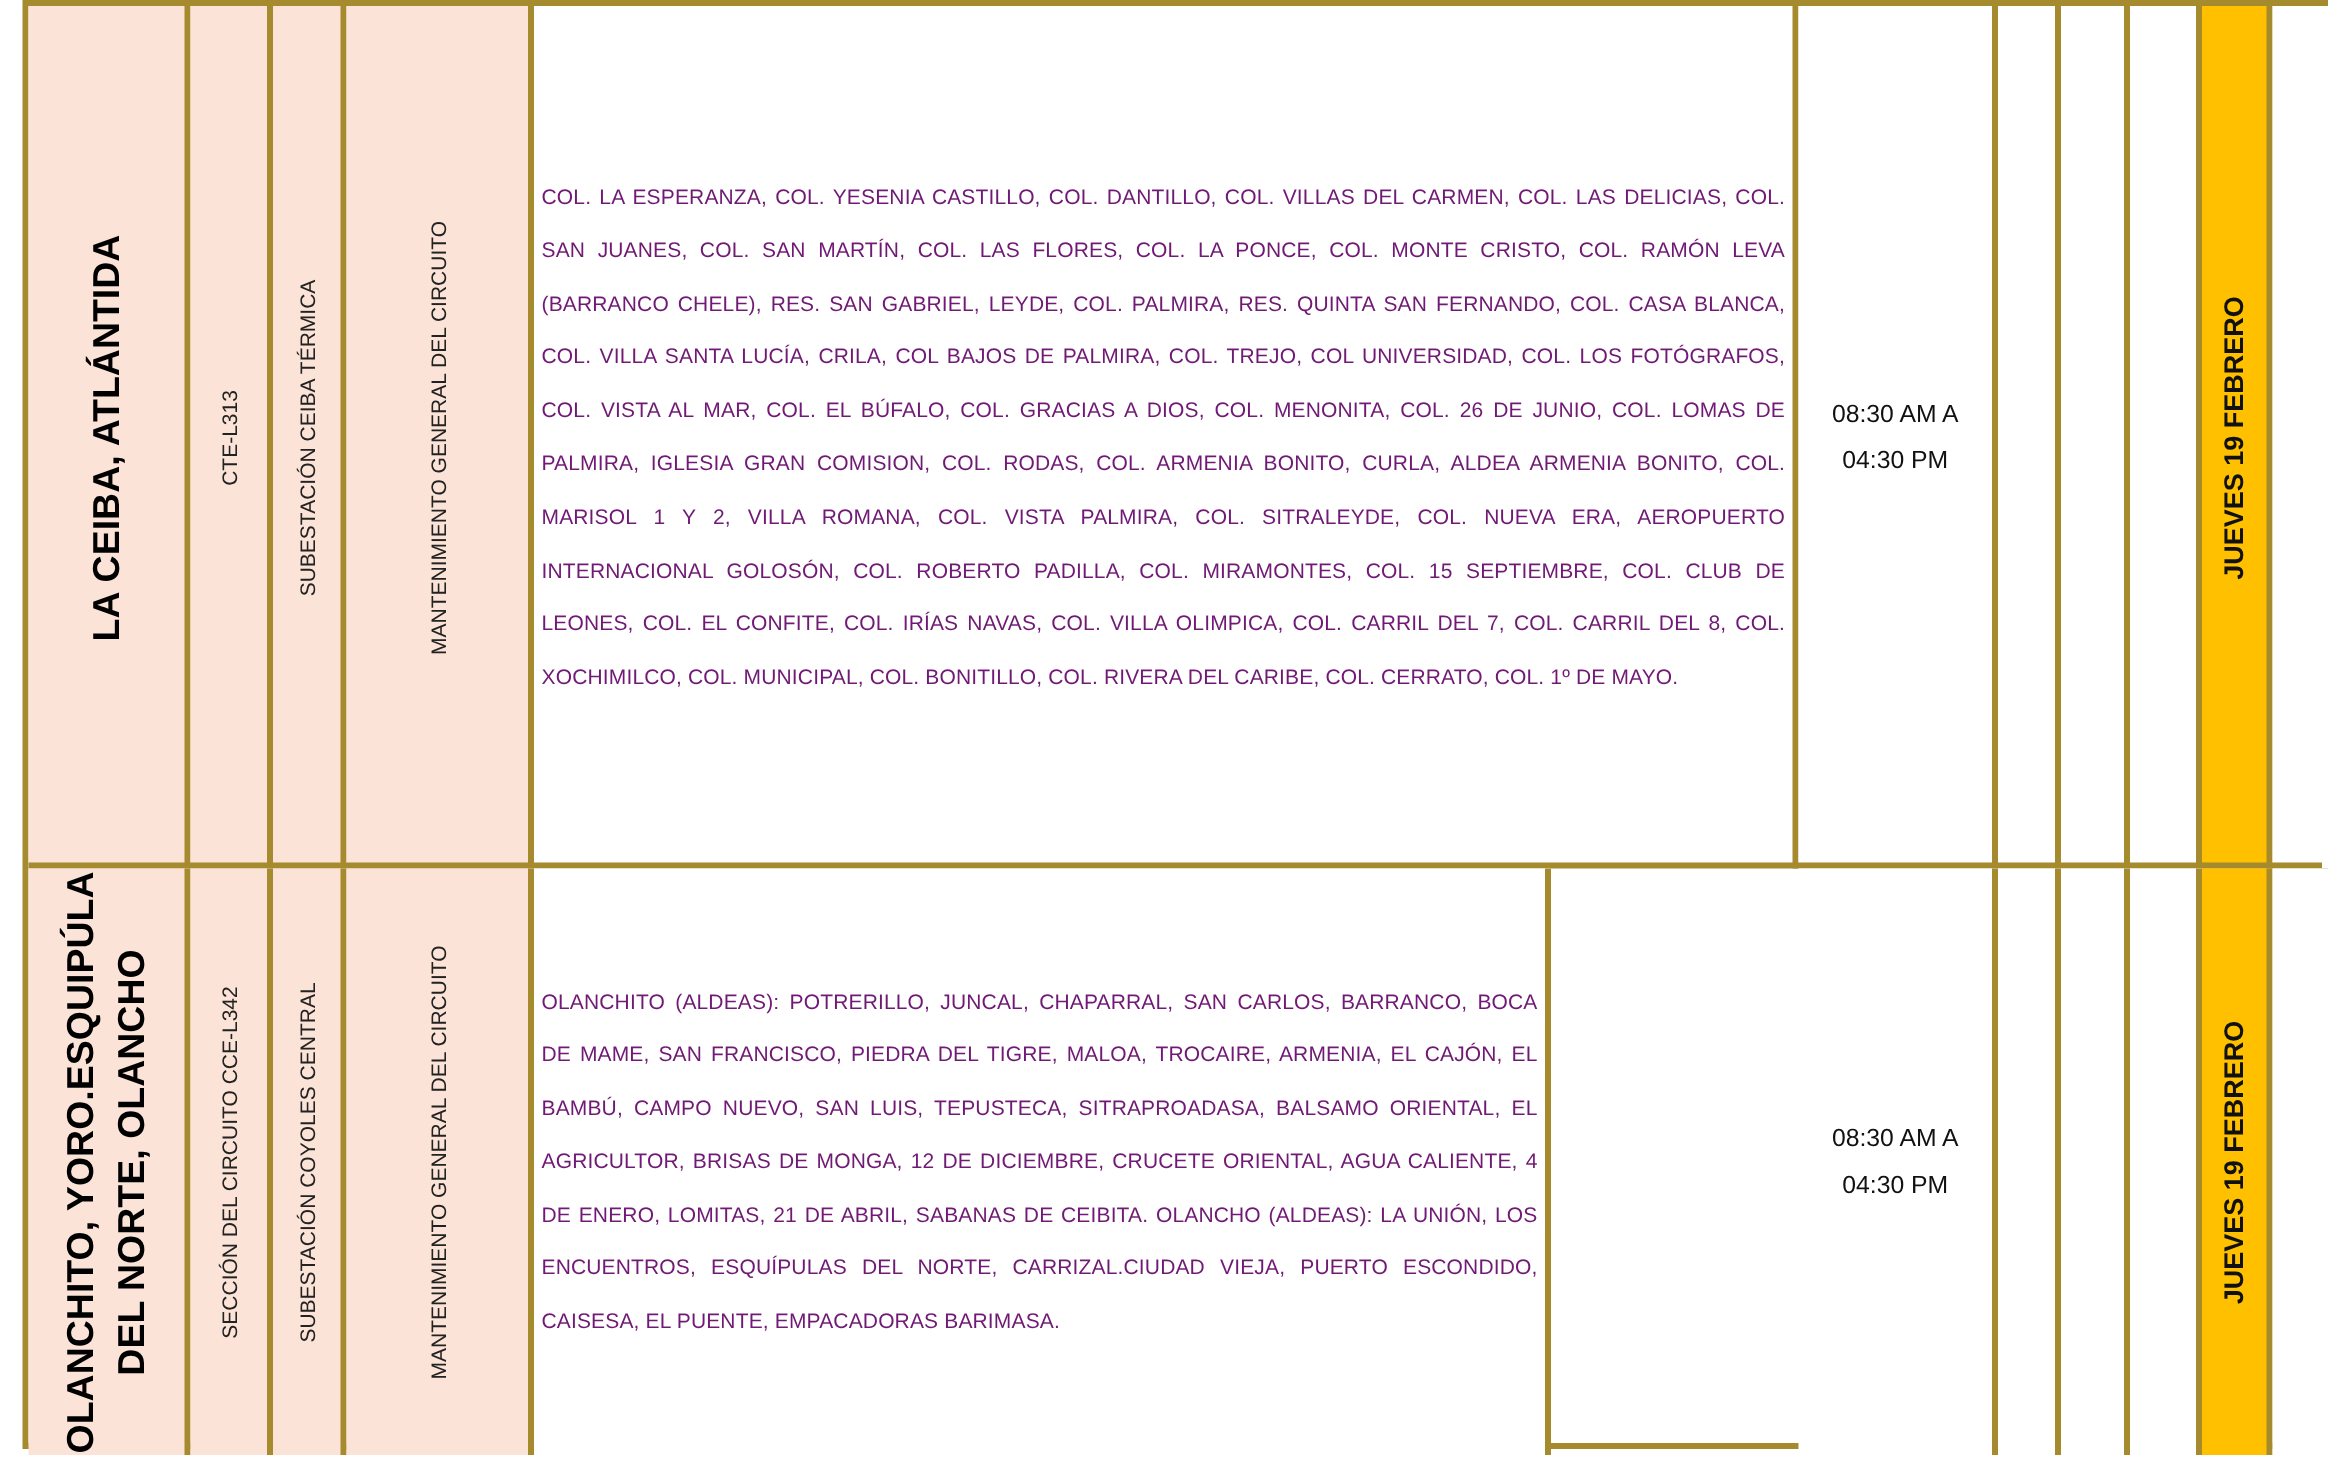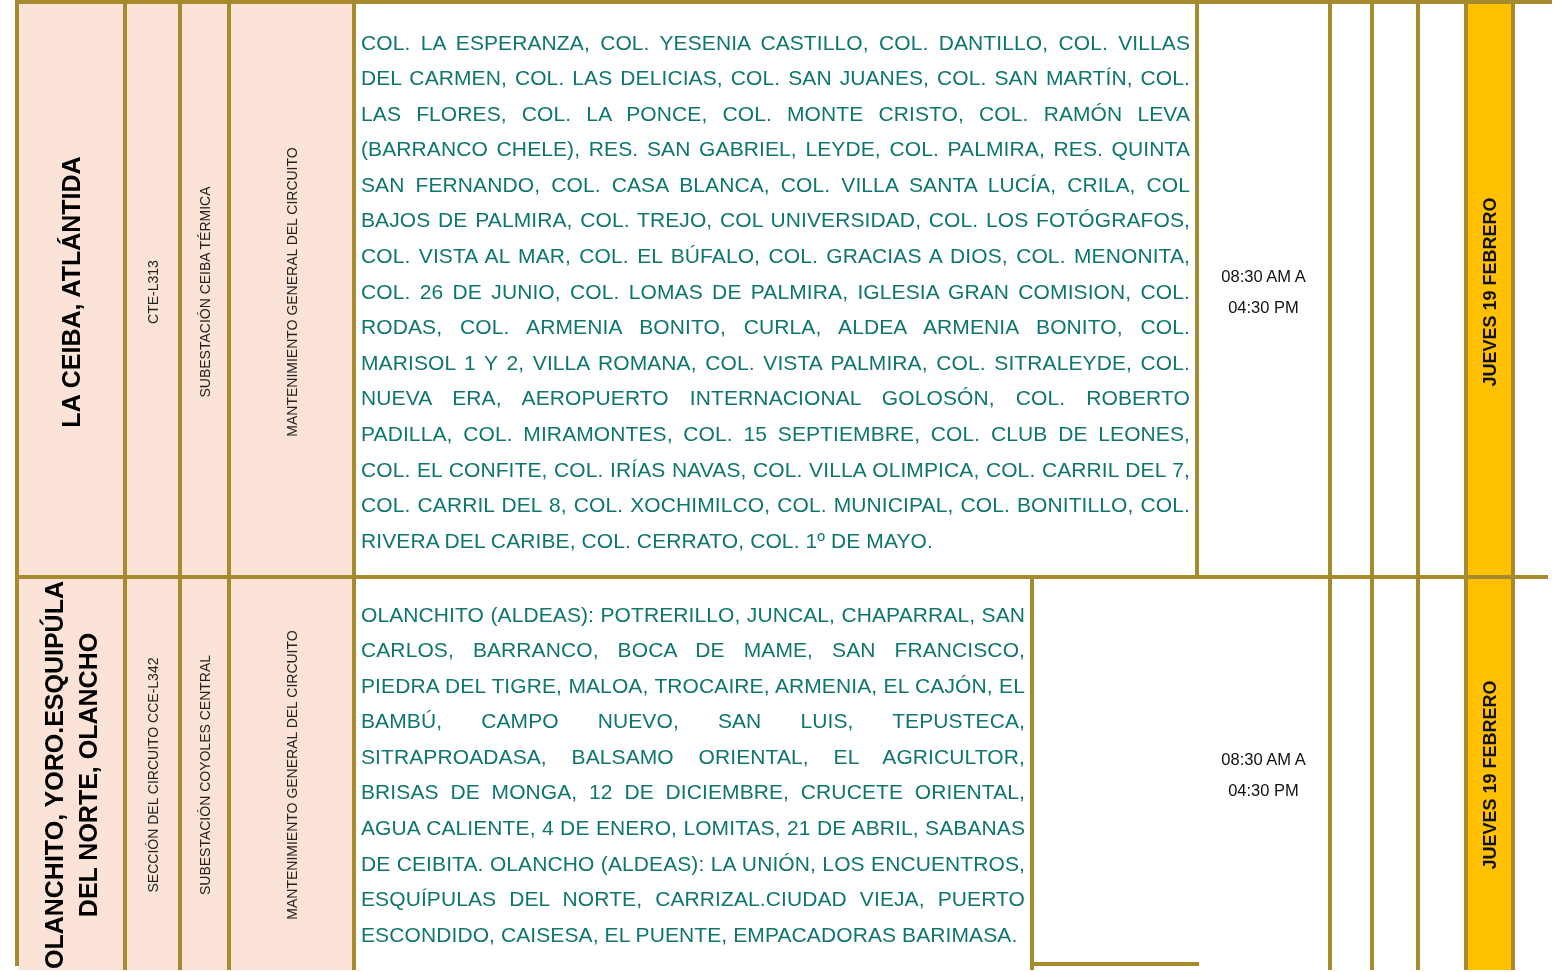--- a/index.html
+++ b/index.html
@@ -23,21 +23,21 @@
   .vert {
     position: absolute; left: 50%; top: 50%;
     transform: translate(-50%, -50%) rotate(-90deg);
     white-space: nowrap; text-align: center;
   }
   .loc { font-weight: bold; font-size: 25px; line-height: 34px; color: #000; }
   .small { font-size: 14px; color: #222; }
   .date { font-weight: bold; font-size: 18px; color: #111; }
   .areas {
     position: absolute; left: 5px; right: 5px; top: 50%; transform: translateY(-50%);
-    font-size: 21px; line-height: 35.6px; text-align: justify; color: #0f766e;
+    font-size: 14px; line-height: 35.6px; text-align: justify; color: #701a75;
     font-family: "Liberation Sans", "DejaVu Sans", sans-serif; letter-spacing: 0.1px;
   }
   .time {
     position: absolute; left: 0; right: 0; top: 50%; transform: translateY(-50%);
     text-align: center; font-weight: normal; font-size: 16.5px; line-height: 31px; color: #111;
   }
 </style>
 </head>
 <body>
 

